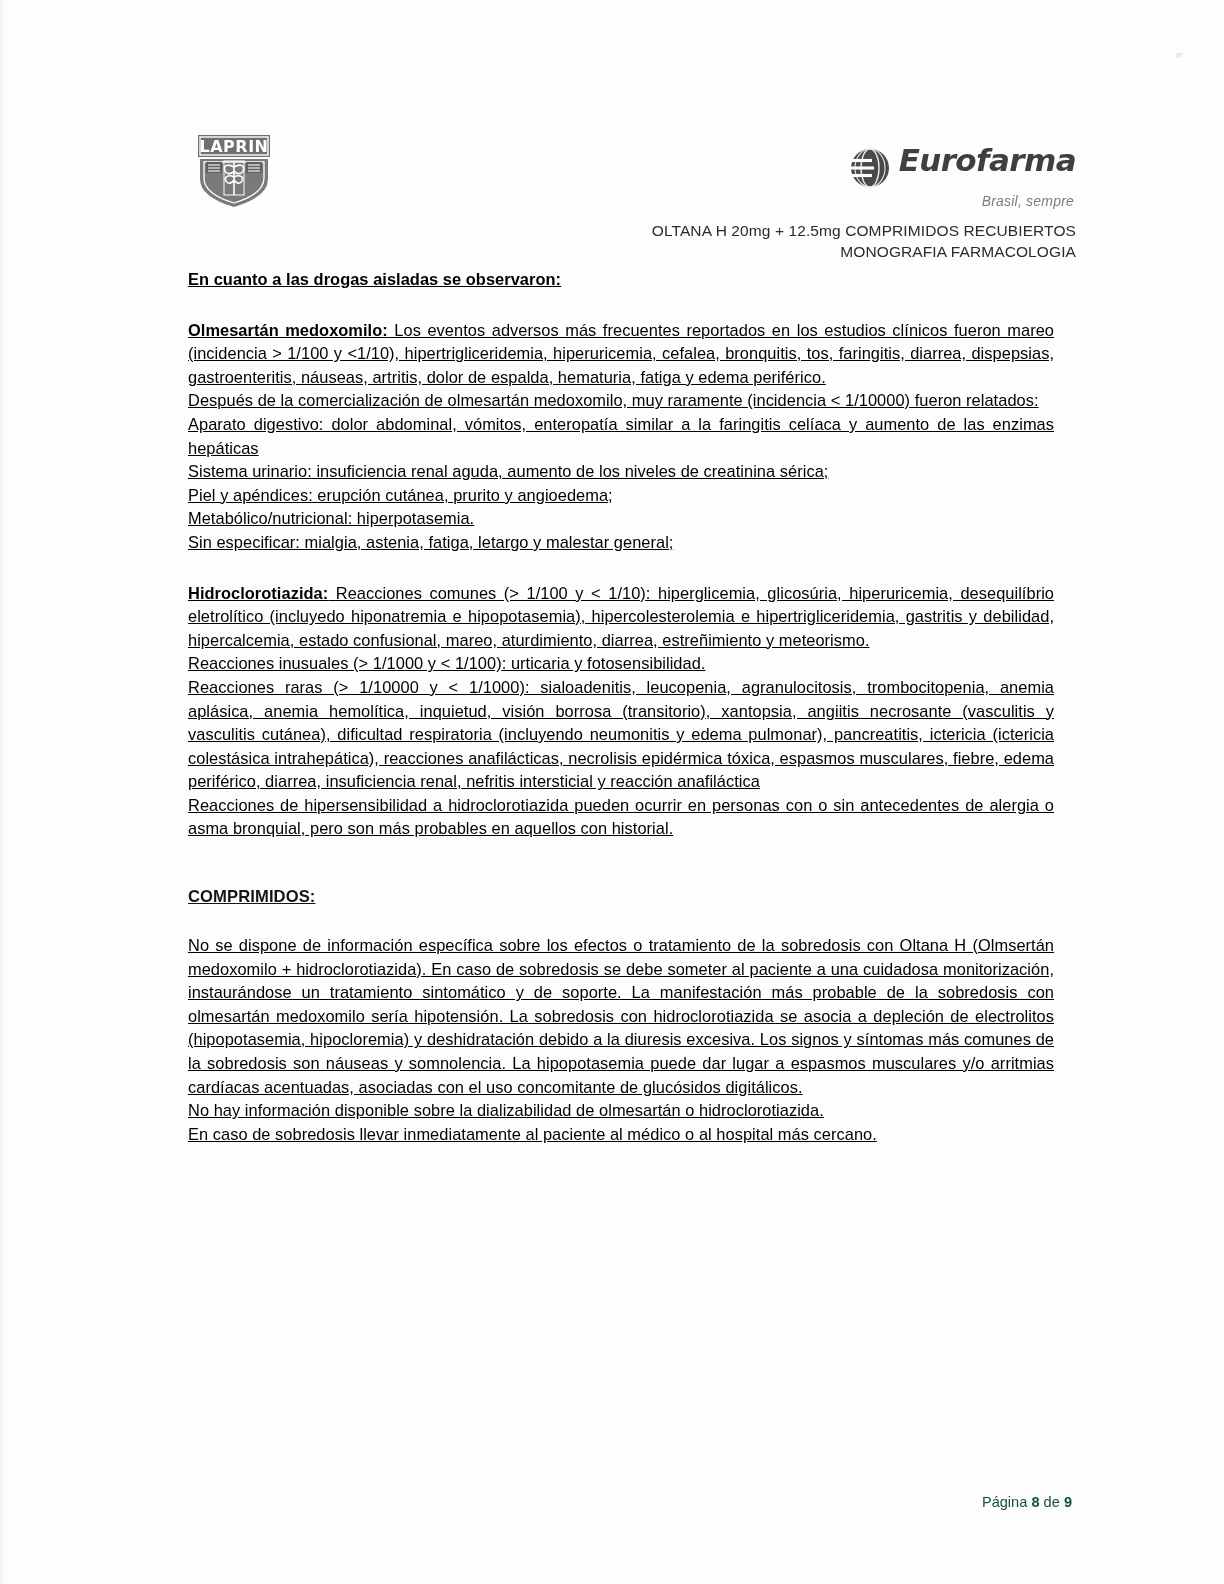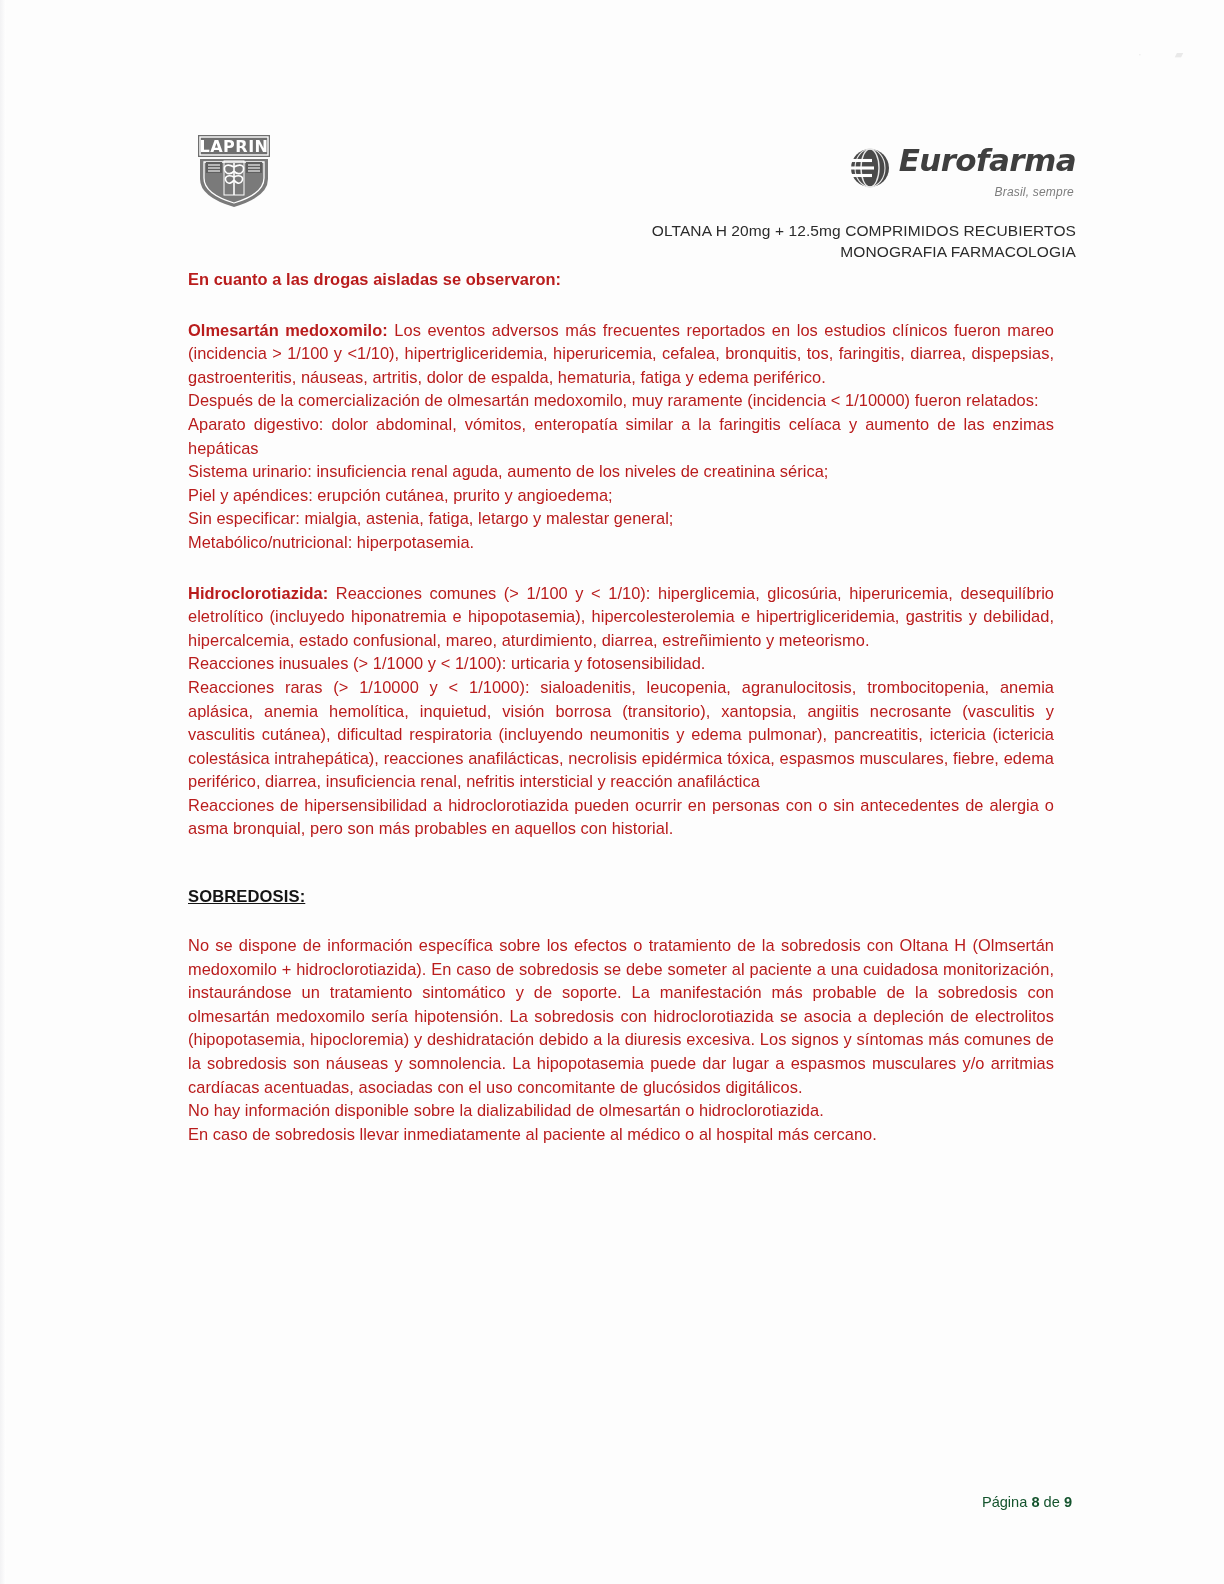--- a/index.html
+++ b/index.html
@@ -72,24 +72,24 @@
   }
   .euro-name {
     font-family: "DejaVu Sans", sans-serif;
     font-weight: bold;
     font-size: 31px;
     line-height: 33px;
     letter-spacing: -0.6px;
     color: #3f3f3f;
   }
   .euro-tagline {
-    font-size: 12px;
+    font-size: 14px;
     color: #7d7d7d;
     letter-spacing: .2px;
-    margin-top: 8px;
+    margin-top: 16px;
     margin-right: 2px;
   }
 
   .doc-header-lines {
     position: absolute;
     right: 148px;
     top: 204px;
     text-align: right;
     font-size: 15.5px;
     line-height: 21px;
@@ -102,22 +102,23 @@
     position: absolute;
     left: 188px;
     top: 268px;
     width: 866px;
   }
   p {
     margin: 0;
     font-size: 16.4px;
     line-height: 23.6px;
     text-align: justify;
-    color: #b91c1c;
+    color: #000000;
     letter-spacing: .05px;
+    text-decoration: underline;
   }
   p.nojust { text-align: left; }
   .run-head { font-weight: bold; }
   .spacer-md { height: 27px; }
   .spacer-lg { height: 46px; }
 
   h2.section-title {
     margin: 0;
     font-size: 16.6px;
     font-weight: bold;
@@ -205,36 +206,36 @@
 
     <div class="spacer-md"></div>
 
     <p><span class="run-head">Olmesartán medoxomilo:</span><span> Los eventos adversos más frecuentes reportados en los estudios clínicos fueron mareo (incidencia &gt; 1/100 y &lt;1/10), hipertrigliceridemia, hiperuricemia, cefalea, bronquitis, tos, faringitis, diarrea, dispepsias, gastroenteritis, náuseas, artritis, dolor de espalda, hematuria, fatiga y edema periférico.</span></p>
 
     <p>Después de la comercialización de olmesartán medoxomilo, muy raramente (incidencia &lt; 1/10000) fueron relatados:</p>
 
     <p>Aparato digestivo: dolor abdominal, vómitos, enteropatía similar a la faringitis celíaca y aumento de las enzimas hepáticas</p>
     <p class="nojust">Sistema urinario: insuficiencia renal aguda, aumento de los niveles de creatinina sérica;</p>
     <p class="nojust">Piel y apéndices: erupción cutánea, prurito y angioedema;</p>
+    <p class="nojust">Metabólico/nutricional: hiperpotasemia.</p>
     <p class="nojust">Sin especificar: mialgia, astenia, fatiga, letargo y malestar general;</p>
-    <p class="nojust">Metabólico/nutricional: hiperpotasemia.</p>
 
     <div class="spacer-md"></div>
 
     <p><span class="run-head">Hidroclorotiazida:</span><span> Reacciones comunes (&gt; 1/100 y &lt; 1/10): hiperglicemia, glicosúria, hiperuricemia, desequilíbrio eletrolítico (incluyedo hiponatremia e hipopotasemia), hipercolesterolemia e hipertrigliceridemia, gastritis y debilidad, hipercalcemia, estado confusional, mareo, aturdimiento, diarrea, estreñimiento y meteorismo.</span></p>
 
     <p class="nojust">Reacciones inusuales (&gt; 1/1000 y &lt; 1/100): urticaria y fotosensibilidad.</p>
 
     <p>Reacciones raras (&gt; 1/10000 y &lt; 1/1000): sialoadenitis, leucopenia, agranulocitosis, trombocitopenia, anemia aplásica, anemia hemolítica, inquietud, visión borrosa (transitorio), xantopsia, angiitis necrosante (vasculitis y vasculitis cutánea), dificultad respiratoria (incluyendo neumonitis y edema pulmonar), pancreatitis, ictericia (ictericia colestásica intrahepática), reacciones anafilácticas, necrolisis epidérmica tóxica,  espasmos musculares, fiebre, edema periférico, diarrea, insuficiencia renal, nefritis intersticial y reacción anafiláctica</p>
 
     <p>Reacciones de hipersensibilidad a hidroclorotiazida pueden ocurrir en personas con o sin antecedentes de alergia o asma bronquial, pero son más probables en aquellos con historial.</p>
 
     <div class="spacer-lg"></div>
 
-    <h2 class="section-title">SOBREDOSIS:</h2>
+    <h2 class="section-title">COMPRIMIDOS:</h2>
 
     <div class="spacer-md"></div>
 
     <p>No se dispone de información específica sobre los efectos o tratamiento de la sobredosis con Oltana H (Olmsertán medoxomilo + hidroclorotiazida). En caso de sobredosis se debe someter al paciente a una cuidadosa monitorización, instaurándose un tratamiento sintomático y de soporte. La manifestación más probable de la sobredosis con olmesartán medoxomilo sería hipotensión. La sobredosis con hidroclorotiazida se asocia a depleción de electrolitos (hipopotasemia, hipocloremia) y deshidratación debido a la diuresis excesiva. Los signos y síntomas más comunes de la sobredosis son náuseas y somnolencia. La hipopotasemia puede dar lugar a espasmos musculares y/o arritmias cardíacas acentuadas, asociadas con el uso concomitante de glucósidos digitálicos.</p>
     <p class="nojust">No hay información disponible sobre la dializabilidad de olmesartán o hidroclorotiazida.</p>
     <p class="nojust">En caso de sobredosis llevar inmediatamente al paciente al médico o al  hospital más cercano.</p>
   </div>
 
   <div class="footer">
     <span>Página </span><b>8</b><span> de </span><b>9</b>

